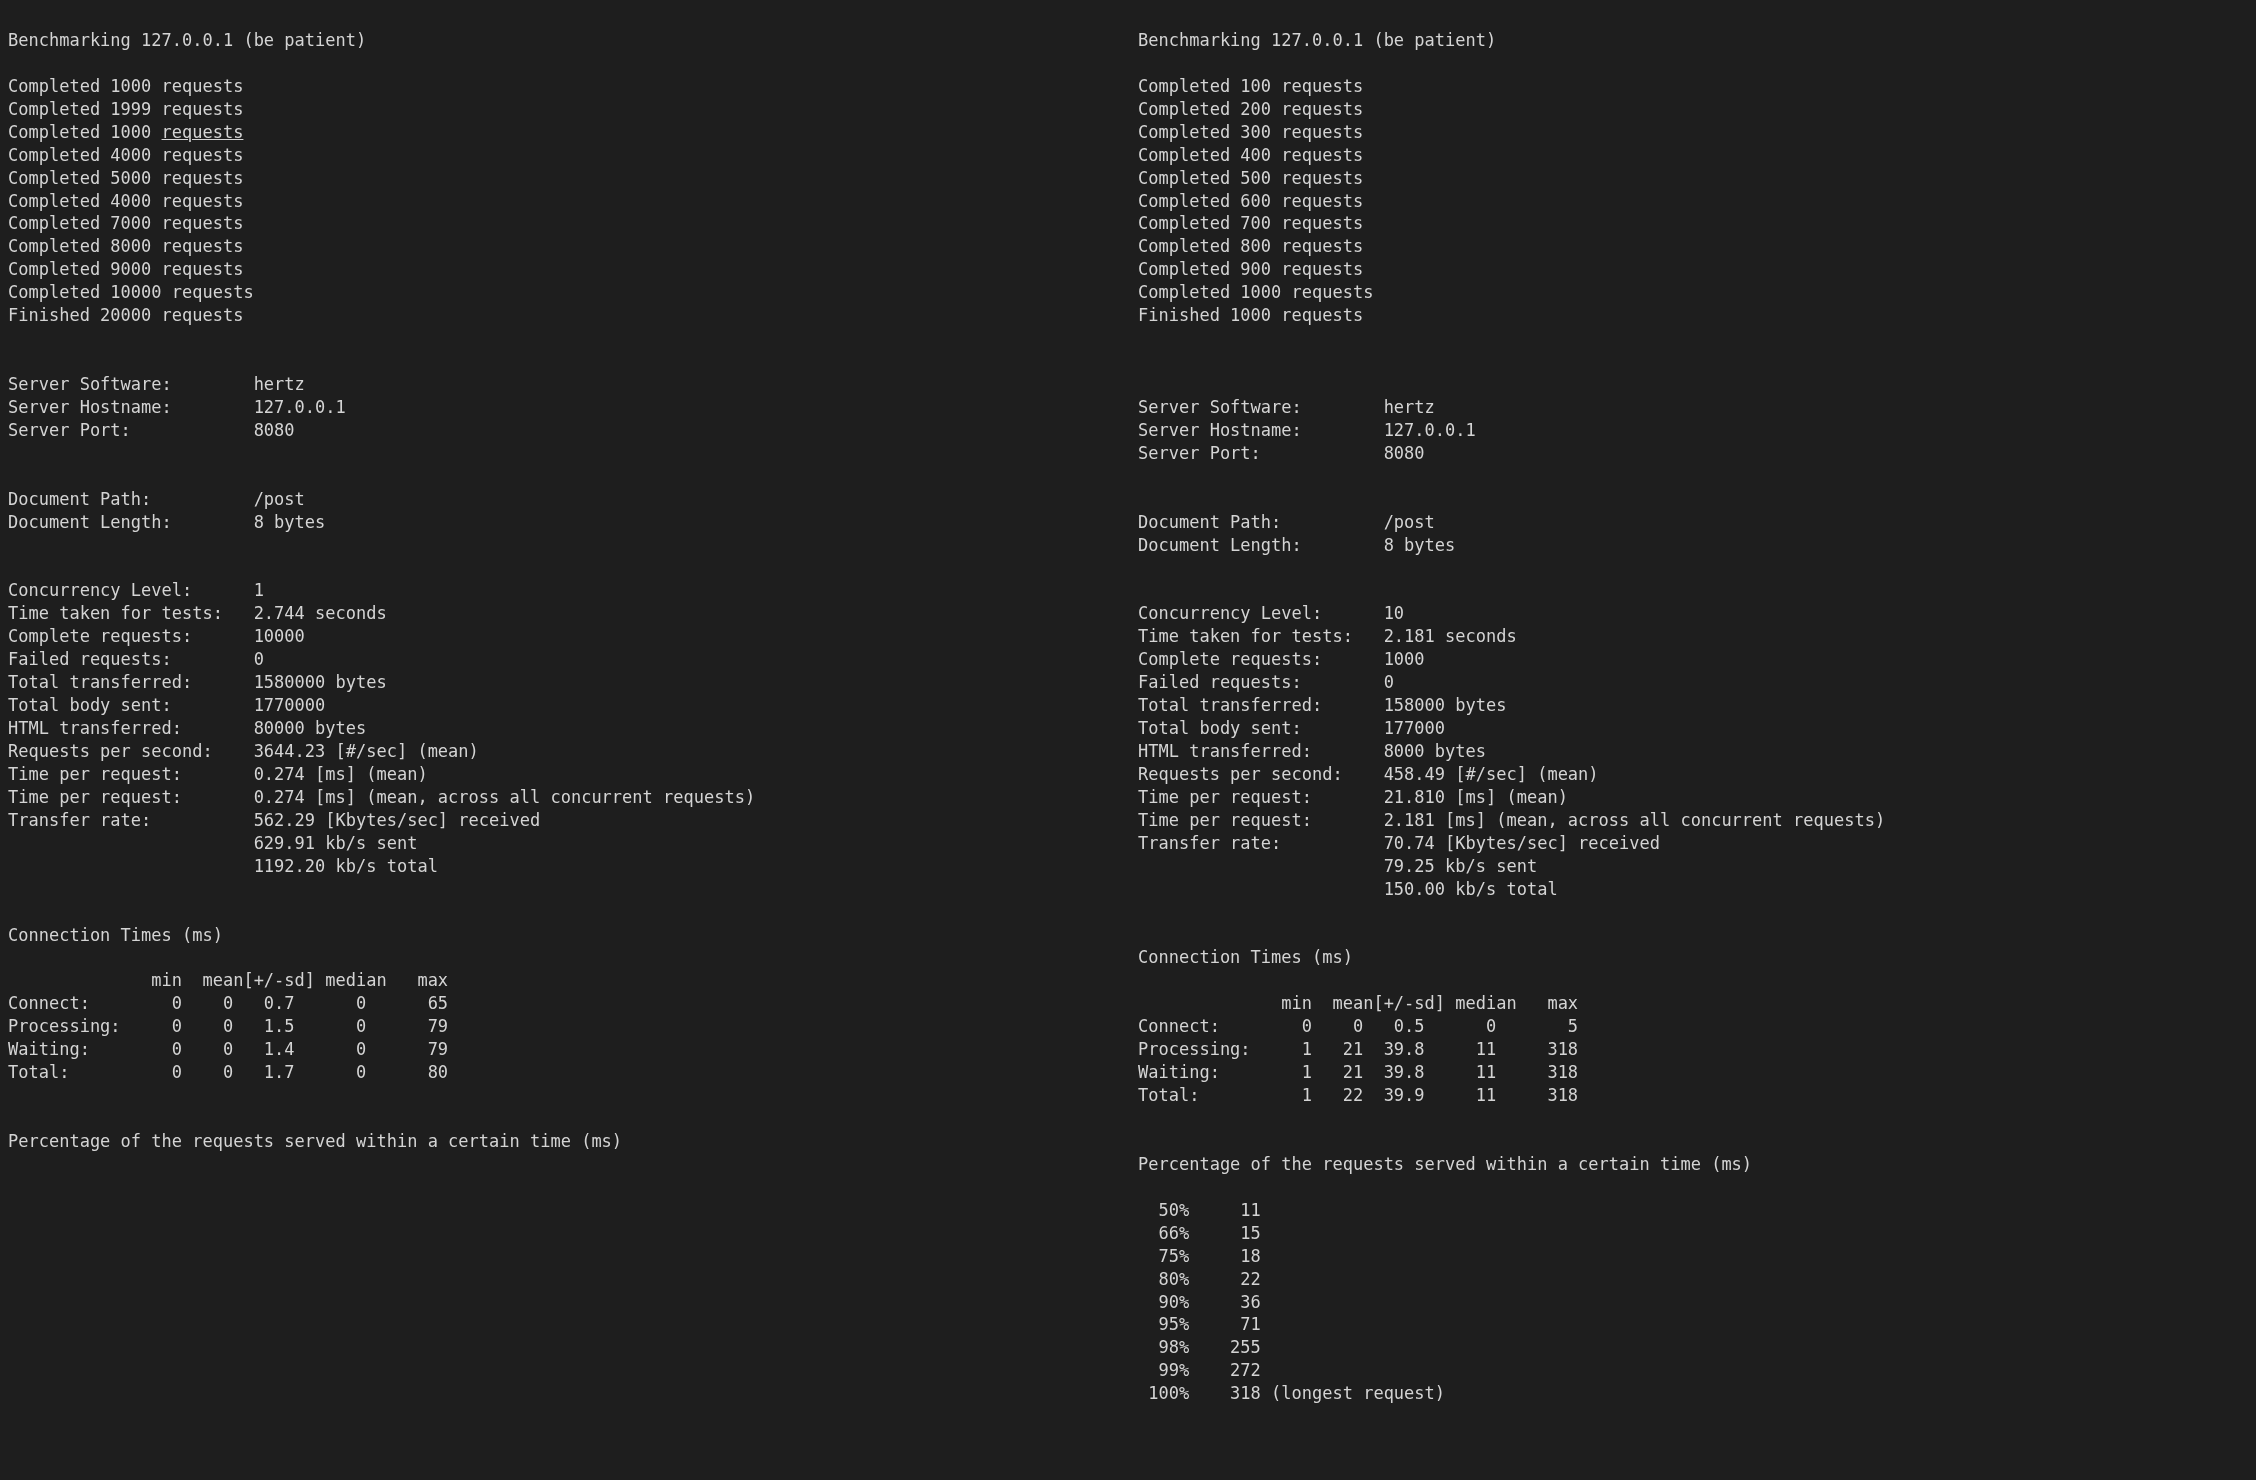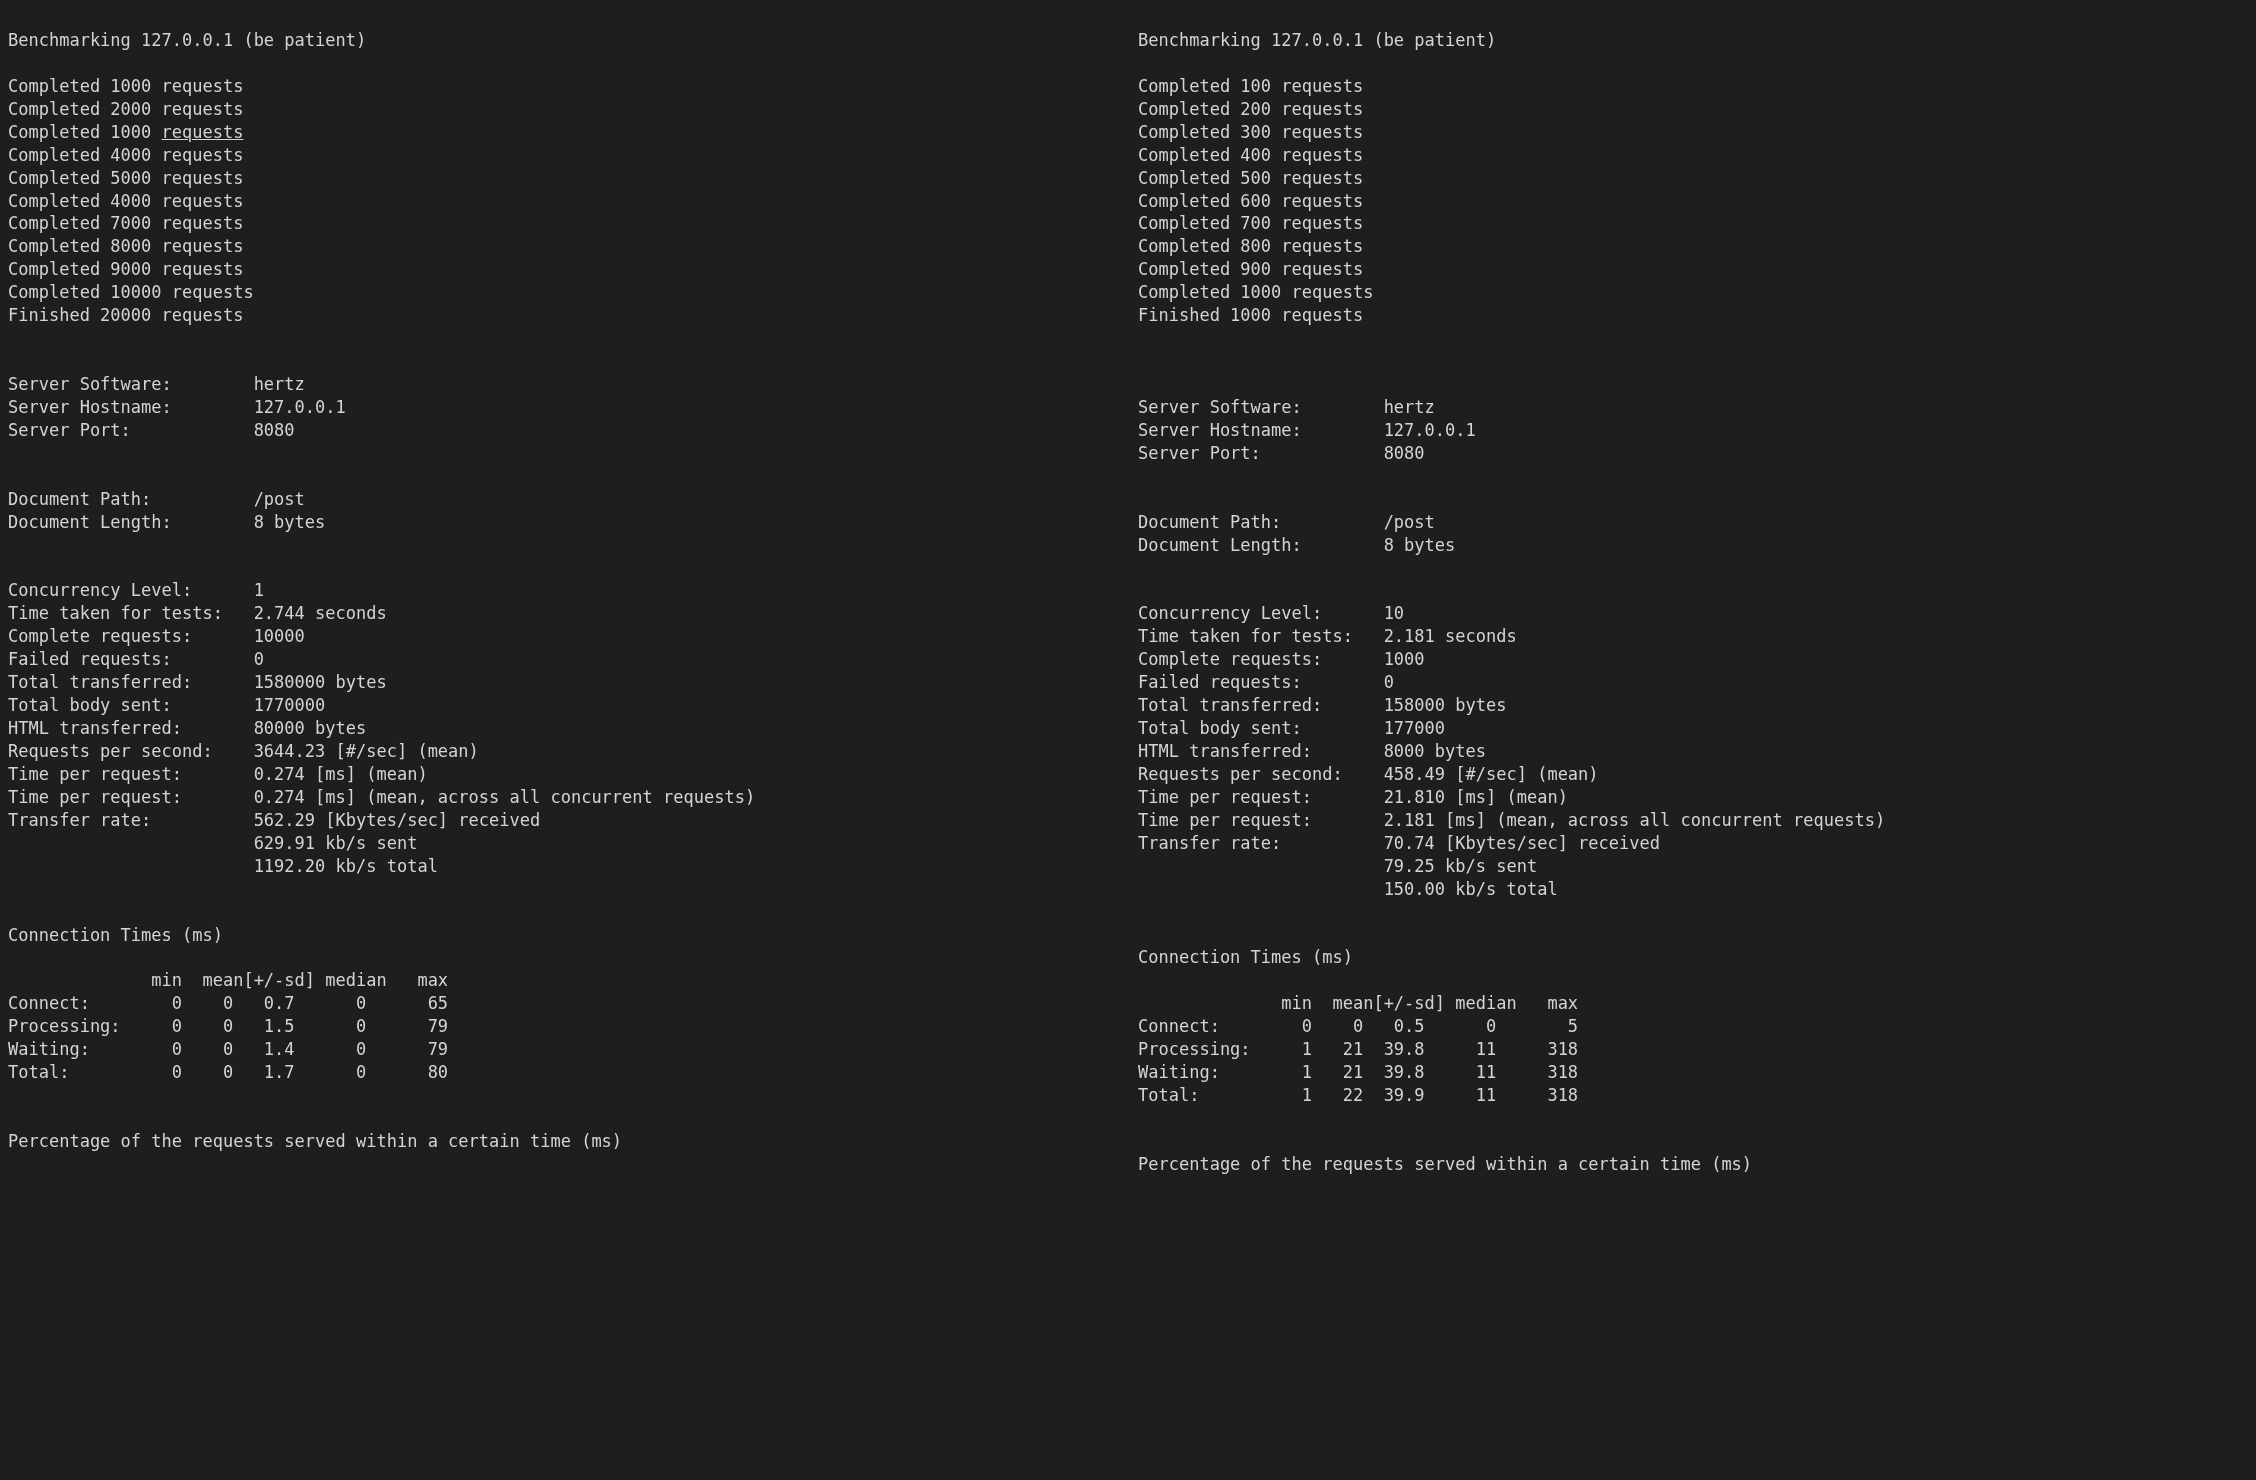--- a/index.html
+++ b/index.html
@@ -36,21 +36,21 @@
     }
   </style>
 </head>
 <body>
 
 
 
 <div class="column left">
 <span class="block">Benchmarking 127.0.0.1 (be patient)</span>
 <span>Completed 1000 requests</span>
-<span>Completed 2000 requests</span>
+<span>Completed 1999 requests</span>
 <span><span>Completed 1000 </span><span class="underline">requests</span></span>
 <span>Completed 4000 requests</span>
 <span>Completed 5000 requests</span>
 <span>Completed 4000 requests</span>
 <span>Completed 7000 requests</span>
 <span>Completed 8000 requests</span>
 <span>Completed 9000 requests</span>
 <span>Completed 10000 requests</span>
 <span>Finished 20000 requests</span>
 
@@ -123,16 +123,25 @@
                         150.00 kb/s total</span>
 
 <span class="block">Connection Times (ms)</span>
 <span class="block">              min  mean[+/-sd] median   max
 Connect:        0    0   0.5      0       5
 Processing:     1   21  39.8     11     318
 Waiting:        1   21  39.8     11     318
 Total:          1   22  39.9     11     318</span>
 
 <span class="block">Percentage of the requests served within a certain time (ms)</span>
+<span class="block">  50%     11
+  66%     15
+  75%     18
+  80%     22
+  90%     36
+  95%     71
+  98%    255
+  99%    272
+ 100%    318 (longest request)</span>
 </div>
 
 
 
 
 </body></html>

